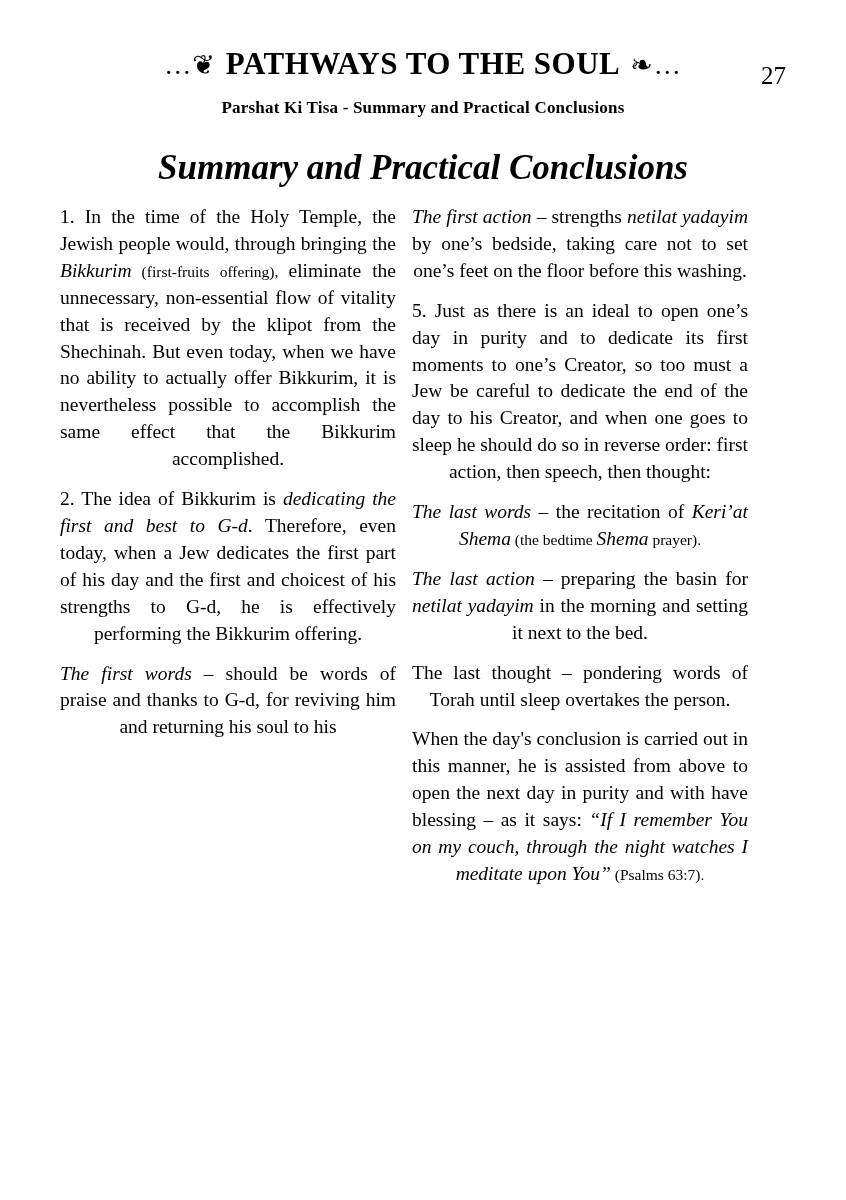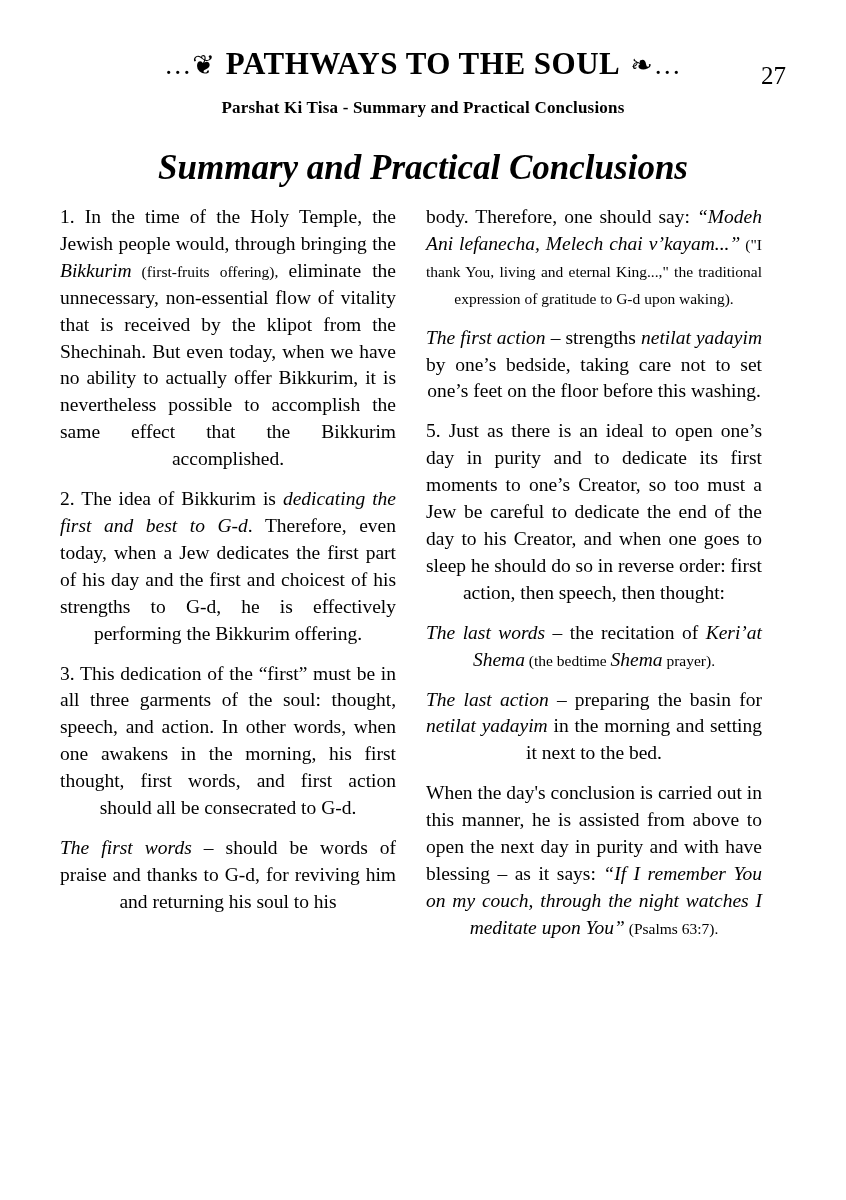--- a/index.html
+++ b/index.html
@@ -65,21 +65,21 @@
     text-align: center;
     font-size: 35px;
     font-weight: bold;
     font-style: italic;
     margin-top: 30px;
     margin-bottom: 16px;
   }
   
   .columns {
     display: flex;
-    gap: 30px;
+    gap: 16px;
     align-items: flex-start;
   }
   .col {
     width: 336px;
   }
   p.para {
     margin: 0 0 13px 0;
     font-size: 19.5px;
     line-height: 1.38;
     text-align: justify;
@@ -108,38 +108,37 @@
   <h1 class="section-title">Summary and Practical Conclusions</h1>
 
   <div class="columns">
 
     <div class="col">
 
       <p class="para"><span>1. In the time of the Holy Temple, the Jewish people would, through bringing the </span><span class="it">Bikkurim</span><span class="small"> (first-fruits offering), </span><span>eliminate the unnecessary, non-essential flow of vitality that is received by the klipot from the Shechinah. But even today, when we have no ability to actually offer Bikkurim, it is nevertheless possible to accomplish the same effect that the Bikkurim accomplished.</span></p>
 
       <p class="para"><span>2. The idea of Bikkurim is </span><span class="it">dedicating the first and best to G-d</span><span>. Therefore, even today, when a Jew dedicates the first part of his day and the first and choicest of his strengths to G-d, he is effectively performing the Bikkurim offering.</span></p>
 
-      <p class="para"><span>3. This dedication of the “first” must be in all three garments of the soul: thought, speech, and action. In other words, when one awakens in the morning, his first thought, first words, and first action should all be consecrated to G-d.</span></p>
 
 
       <p class="para"><span class="it">The first words</span><span> – should be words of praise and thanks to G-d, for reviving him and returning his soul to his</span></p>
 
     </div>
 
     <div class="col">
 
-      <p class="para"><span>body. Therefore, one should say: </span><span class="it">“Modeh Ani lefanecha, Melech chai v’kayam...”</span><span class="small"> ("I thank You, living and eternal King...," the traditional expression of gratitude to G-d upon waking).</span></p>
 
       <p class="para"><span class="it">The first action</span><span> – strengths </span><span class="it">netilat yadayim</span><span> by one’s bedside, taking care not to set one’s feet on the floor before this washing.</span></p>
 
       <p class="para"><span>5. Just as there is an ideal to open one’s day in purity and to dedicate its first moments to one’s Creator, so too must a Jew be careful to dedicate the end of the day to his Creator, and when one goes to sleep he should do so in reverse order: first action, then speech, then thought:</span></p>
 
       <p class="para"><span class="it">The last words</span><span> – the recitation of </span><span class="it">Keri’at Shema</span><span class="small"> (the bedtime </span><span class="it">Shema</span><span class="small"> prayer).</span></p>
 
       <p class="para"><span class="it">The last action</span><span> – preparing the basin for </span><span class="it">netilat yadayim</span><span> in the morning and setting it next to the bed.</span></p>
 
+      <p class="para"><span>The last thought – pondering words of Torah until sleep overtakes the person.</span></p>
 
       <p class="para"><span>When the day's conclusion is carried out in this manner, he is assisted from above to open the next day in purity and with have blessing – as it says: </span><span class="it">“If I remember You on my couch, through the night watches I meditate upon You”</span><span class="small"> (Psalms 63:7).</span></p>
 
     </div>
 
   </div>
 </div>
 
 </body></html>

